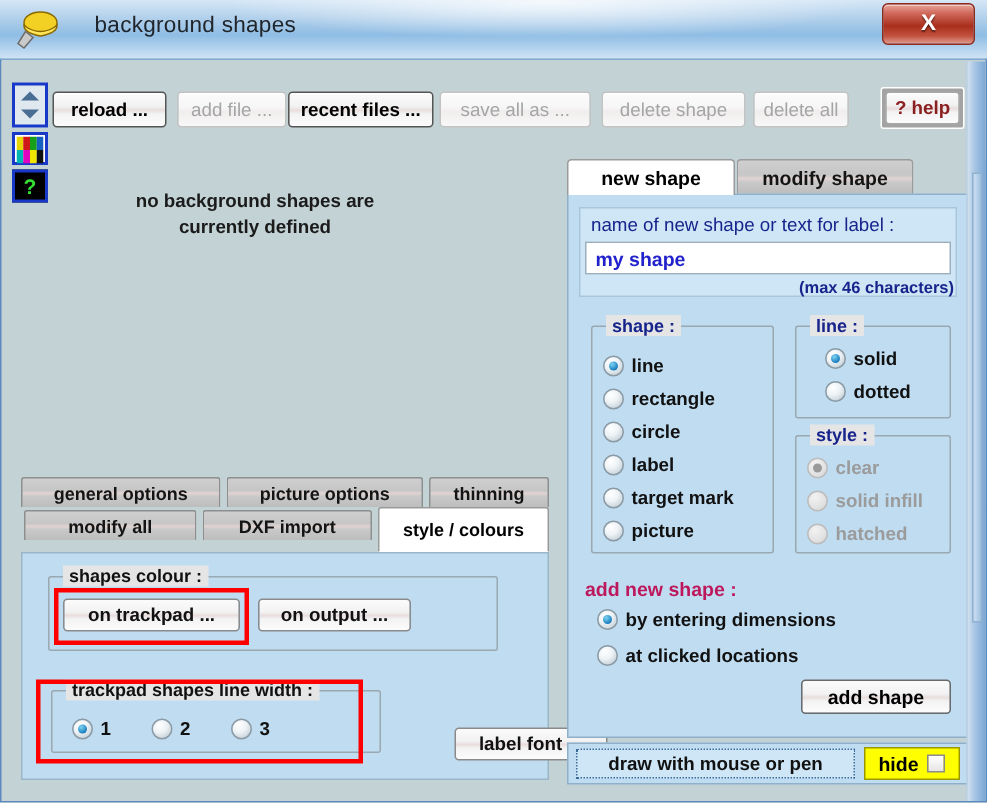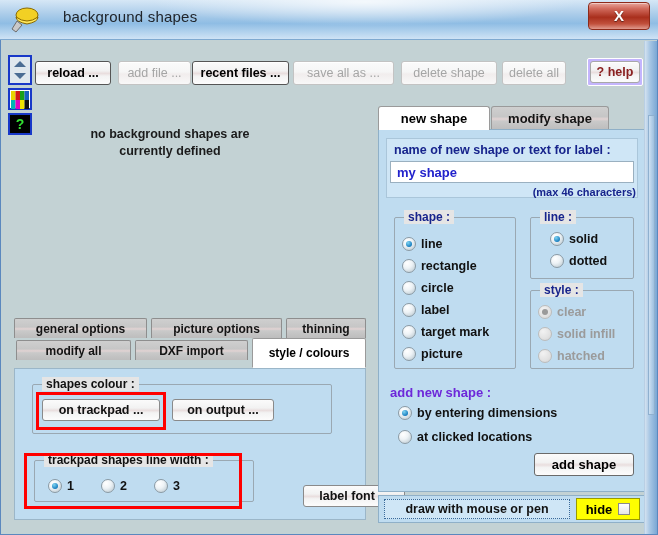--- a/index.html
+++ b/index.html
@@ -38,21 +38,21 @@
     position:absolute;height:24px;box-sizing:border-box;
     background:linear-gradient(to bottom,#fbfbfb 0%,#f2f2f2 40%,#e9dede 52%,#f3f3f3 64%,#fcfcfc 100%);
     border:1px solid #a8a8a8;border-radius:3px;
     font-size:12.5px;color:#111;text-align:center;white-space:nowrap;cursor:pointer;
     box-shadow:inset 0 1px 0 #fff;
     display:flex;align-items:center;justify-content:center;
   }
   .btn.enabled{border-color:#555;color:#000;font-weight:bold;}
   .btn.disabled{color:#a5a5a5;border-color:#c3c3c3;cursor:default;
     background:linear-gradient(to bottom,#fbfbfb 0%,#f6f6f6 45%,#f1eded 55%,#f8f8f8 100%);}
-  .helpwrap{position:absolute;background:#c4b5fd;border:1px solid #fff;padding:2px;border-radius:2px;}
+  .helpwrap{position:absolute;background:#a3a3a3;border:1px solid #fff;padding:2px;border-radius:2px;}
   .btn.help{position:relative;left:0;top:0;color:#8a2020;font-weight:bold;}
 
   .shapes-count{position:absolute;right:44px;top:88px;font-size:12.5px;font-weight:bold;color:#1d2a38;}
 
   
   .rail{position:absolute;left:8px;top:55px;width:24px;}
   .rail-item{width:24px;box-sizing:border-box;border:2px solid #1838c8;background:#dfe8ee;margin-bottom:3px;}
   .rail-arrows{height:30px;padding:1px 0;}
   .arrow{width:100%;height:12px;display:flex;align-items:center;justify-content:center;}
   .arrow svg{display:block;}
@@ -102,27 +102,27 @@
   .rtabs{position:absolute;left:378px;top:106px;width:268px;height:24px;}
   .rtab{position:absolute;top:0;height:24px;box-sizing:border-box;
     font-size:13px;font-weight:bold;display:flex;align-items:center;justify-content:center;
     border:1px solid #9a9a9a;border-bottom:none;border-radius:3px 3px 0 0;white-space:nowrap;cursor:pointer;}
   .rtab.sel{background:#fff;color:#000;z-index:4;}
   .rtab.unsel{background:linear-gradient(to bottom,#cfcfcf 0%,#c6c6c6 42%,#e2d3d3 52%,#c9c9c9 62%,#bcbcbc 100%);color:#141414;}
   .rpanel{position:absolute;left:378px;top:129px;width:268px;height:363px;background:#bfdcf0;
     border:1px solid #8fb0c8;box-sizing:border-box;}
   .rsub{position:absolute;left:386px;top:138px;width:252px;height:60px;background:#cfe6f6;
     border:1px solid #aac6da;box-sizing:border-box;}
-  .field-label{position:absolute;left:394px;top:143px;font-size:12.5px;font-weight:bold;color:#17248c;white-space:nowrap;}
+  .field-label{position:absolute;left:394px;top:143px;font-size:12.5px;font-weight:normal;color:#17248c;white-space:nowrap;}
   .text-input{position:absolute;left:390px;top:161px;width:244px;height:22px;background:#fff;
     border:1px solid #9ab0c0;box-sizing:border-box;font-size:13px;font-weight:bold;color:#2222cc;
     padding:2px 6px;font-family:"Liberation Sans",sans-serif;}
   .maxchars{position:absolute;right:22px;top:186px;font-size:11px;font-weight:bold;color:#17248c;}
 
-  .addnew-label{position:absolute;left:390px;top:385px;font-size:13px;font-weight:bold;color:#6d28d9;}
+  .addnew-label{position:absolute;left:390px;top:385px;font-size:13px;font-weight:bold;color:#be185d;}
 
   .bottombar{position:absolute;left:378px;top:495px;width:268px;height:28px;background:#bfdcf0;
     border:1px solid #8fb0c8;box-sizing:border-box;}
   .draw-btn{position:absolute;left:384px;top:499px;width:186px;height:20px;box-sizing:border-box;
     background:#cfe6f6;border:1px dotted #3a6a9a;font-size:12.5px;font-weight:bold;color:#111;
     display:flex;align-items:center;justify-content:center;white-space:nowrap;cursor:pointer;}
   .hide-btn{position:absolute;left:576px;top:498px;width:64px;height:22px;box-sizing:border-box;
     background:#ffff00;border:1px solid #9a9a00;font-size:13px;font-weight:bold;color:#000;
     display:flex;align-items:center;justify-content:center;gap:6px;cursor:pointer;}
   .mini-check{width:12px;height:12px;background:linear-gradient(to bottom,#ffffff,#e6e6e6);

